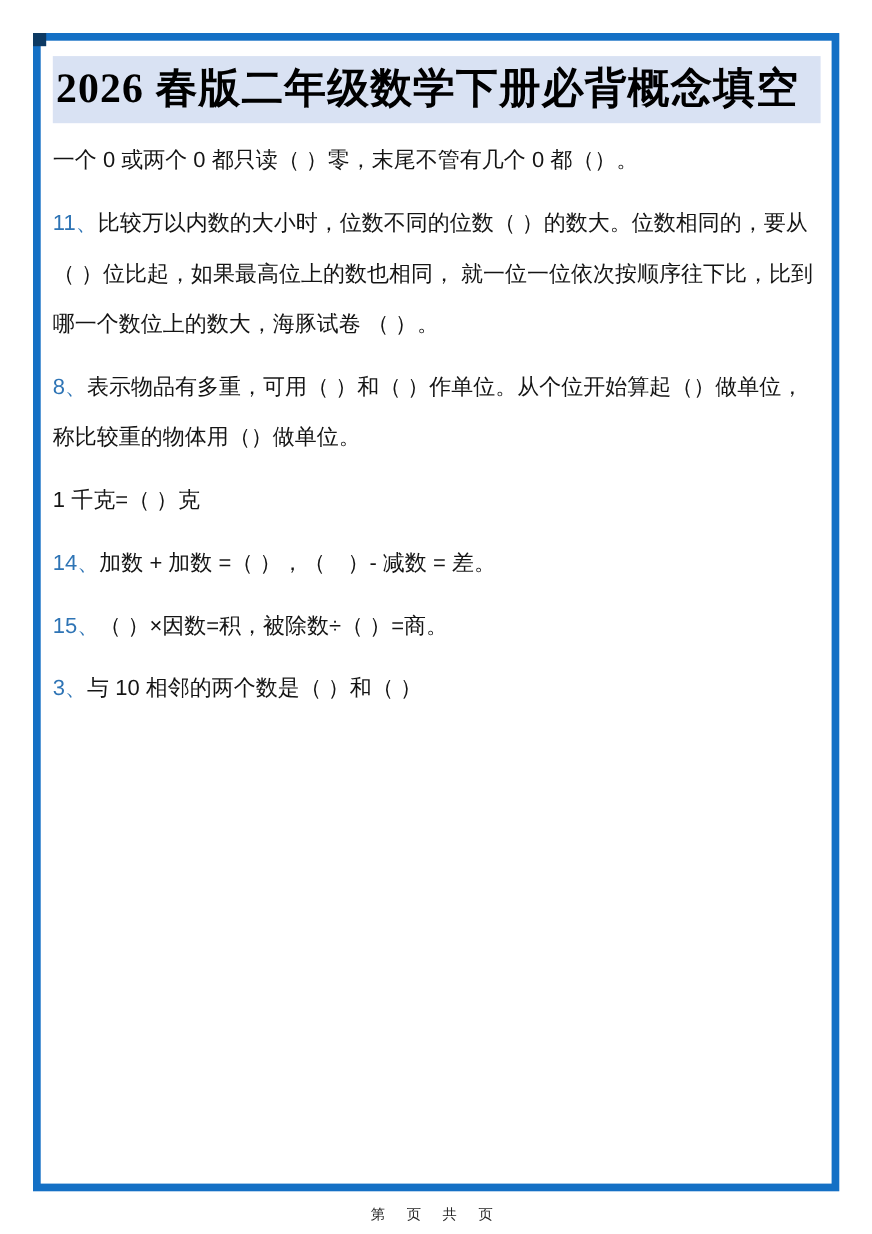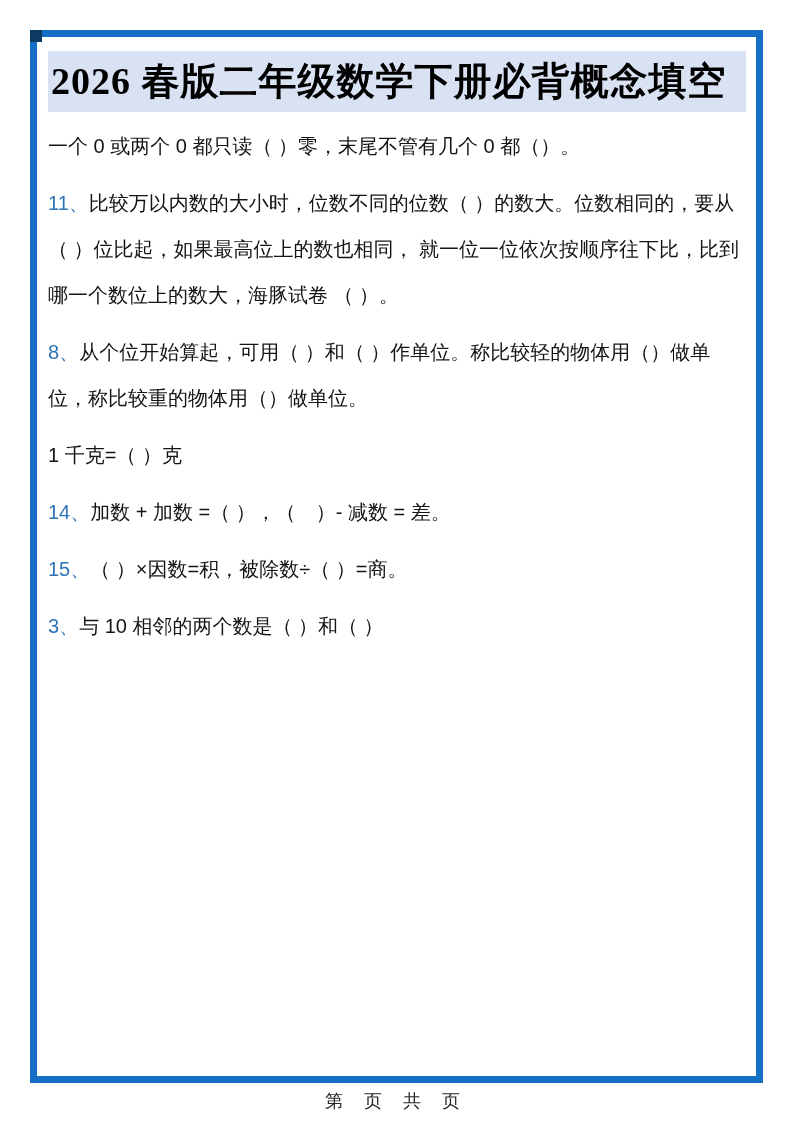--- a/index.html
+++ b/index.html
@@ -51,38 +51,38 @@
     text-align: left;
     word-break: normal;
   }
   .para .num { color: #2e74b5; }
   .footer {
     position: absolute;
     left: 0;
     right: 0;
     bottom: 7px;
     text-align: center;
-    font-size: 18px;
+    font-size: 13px;
     letter-spacing: 8px;
     color: #262626;
   }
 </style>
 </head>
 <body>
 
 <div class="page">
   <div class="frame">
     <div class="corner-cap"></div>
 
     <div class="doc-title">2026 春版二年级数学下册必背概念填空</div>
 
     <div class="content">
       <p class="para"><span class="num"></span><span>一个 0 或两个 0 都只读（ ）零，末尾不管有几个 0 都（）。</span></p>
       <p class="para"><span class="num">11、</span><span>比较万以内数的大小时，位数不同的位数（ ）的数大。位数相同的，要从（ ）位比起，如果最高位上的数也相同， 就一位一位依次按顺序往下比，比到哪一个数位上的数大，海豚试卷 （ ）。</span></p>
-      <p class="para"><span class="num">8、</span><span>从个位开始算起，可用（ ）和（ ）作单位。称比较轻的物体用（）做单位，称比较重的物体用（）做单位。</span></p>
+      <p class="para"><span class="num">8、</span><span>表示物品有多重，可用（ ）和（ ）作单位。从个位开始算起（）做单位，称比较重的物体用（）做单位。</span></p>
       <p class="para"><span class="num"></span><span>1 千克=（ ）克</span></p>
       <p class="para"><span class="num">14、</span><span>加数 + 加数 =（ ），（　）- 减数 = 差。</span></p>
       <p class="para"><span class="num">15、</span><span>（ ）×因数=积，被除数÷（ ）=商。</span></p>
       <p class="para"><span class="num">3、</span><span>与 10 相邻的两个数是（ ）和（ ）</span></p>
     </div>
   </div>
 
   <div class="footer">第 页 共 页</div>
 </div>
 

